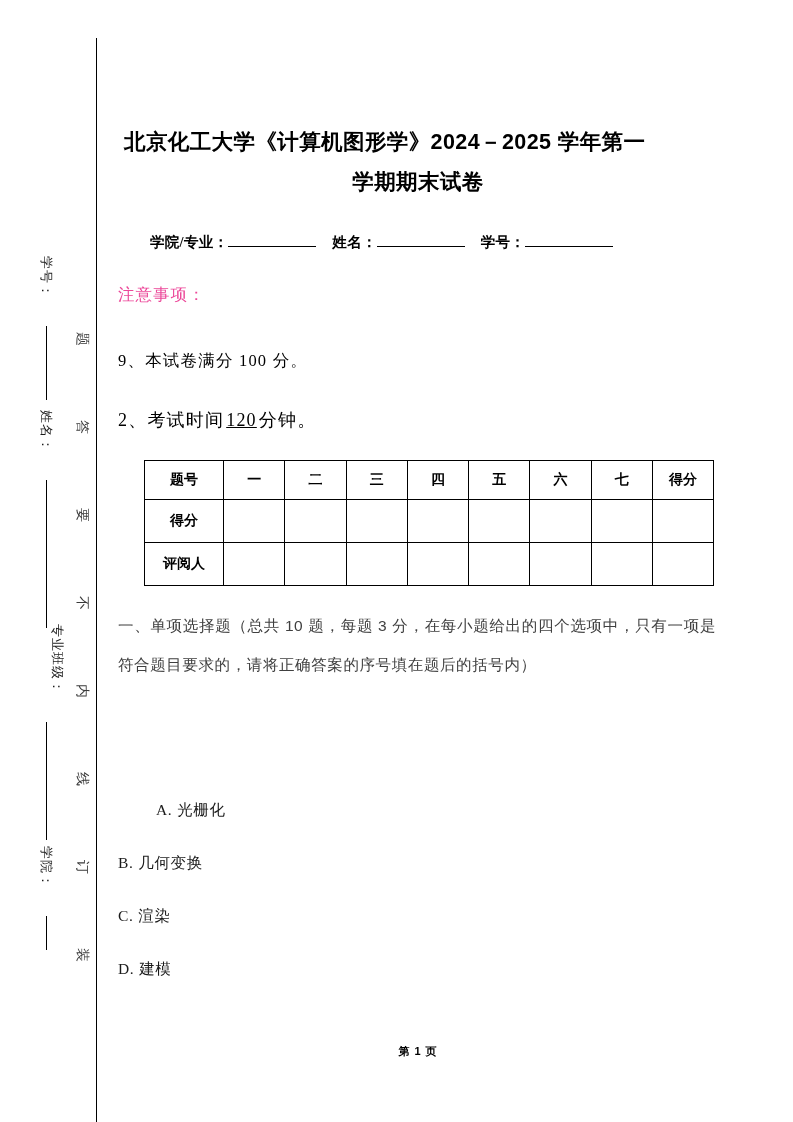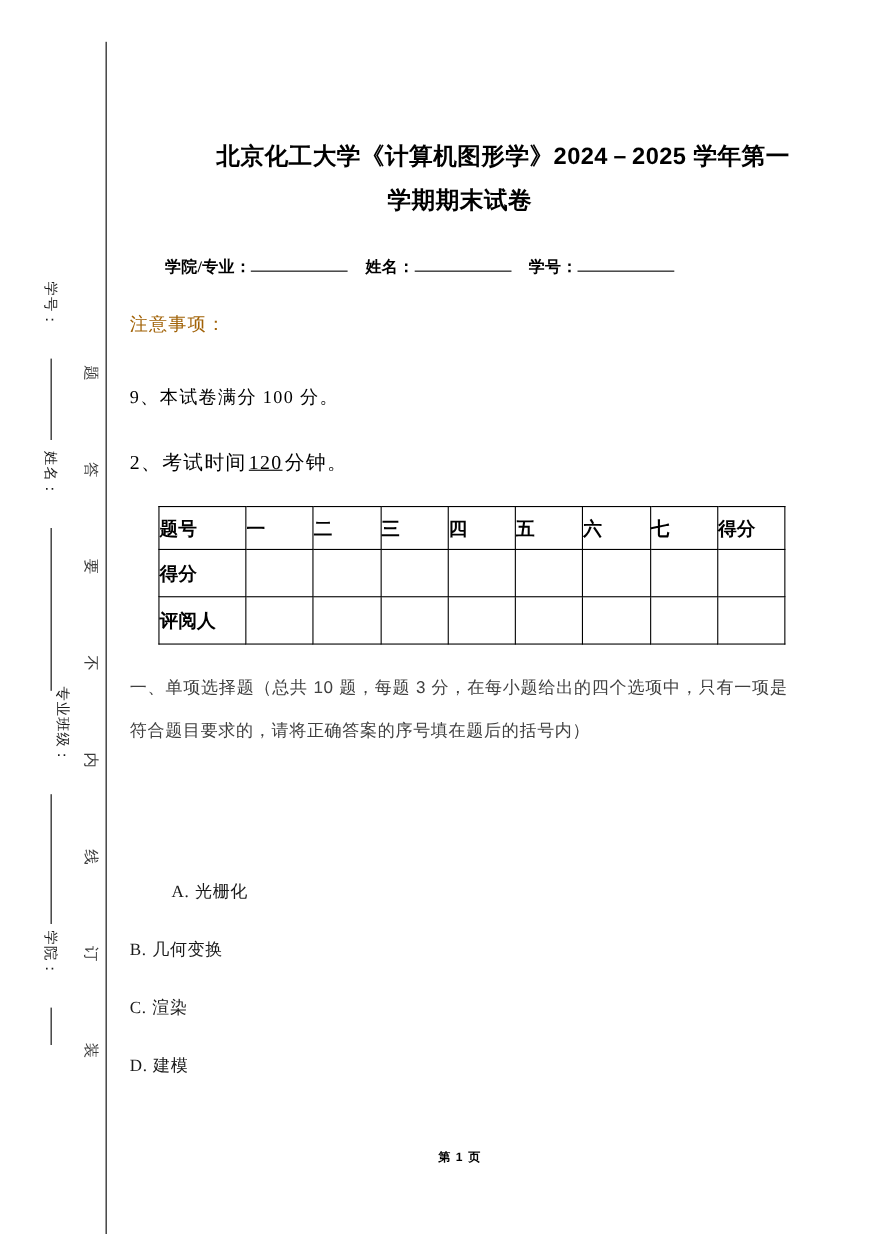--- a/index.html
+++ b/index.html
@@ -95,21 +95,21 @@
     left: 0;
     top: 122px;
     width: 600px;
     font-family: "Liberation Sans", "DejaVu Sans", sans-serif;
     font-weight: bold;
     font-size: 21.5px;
     line-height: 40px;
     text-align: center;
     letter-spacing: 0.4px;
   }
-  .doc-title .line1 { display: block; text-align: right; padding-left: 6px; }
+  .doc-title .line1 { display: block; text-align: left; padding-left: 6px; }
   .doc-title .line2 { display: block; text-align: center; }
 
   .info-line {
     position: absolute;
     left: 32px;
     top: 232px;
     width: 560px;
     font-family: Liberation Serif, serif;
     font-weight: bold;
     font-size: 14.5px;
@@ -123,21 +123,21 @@
     height: 14px;
     vertical-align: baseline;
   }
   .info-line .gap { display: inline-block; width: 16px; }
 
   .notice-title {
     position: absolute;
     left: 0;
     top: 284px;
     font-size: 16.5px;
-    color: #a16207;
+    color: #ec4899;
     letter-spacing: 1px;
   }
   .notice-1 {
     position: absolute;
     left: 0;
     top: 350px;
     font-size: 16.5px;
     letter-spacing: 1.2px;
   }
   .notice-2 {
@@ -156,25 +156,25 @@
   .score-table {
     position: absolute;
     left: 26px;
     top: 460px;
     border-collapse: collapse;
     width: 570px;
     table-layout: fixed;
   }
   .score-table td {
     border: 1px solid #000000;
-    text-align: left;
+    text-align: center;
     vertical-align: middle;
     font-family: Liberation Sans, sans-serif;
     font-weight: bold;
-    font-size: 17px;
+    font-size: 14px;
     height: 38px;
     padding: 0;
   }
   .score-table td.rowhead { width: 78px; }
   .score-table tr.r2 td, .score-table tr.r3 td { height: 42px; }
 
   
   .section-head {
     position: absolute;
     left: 0;

